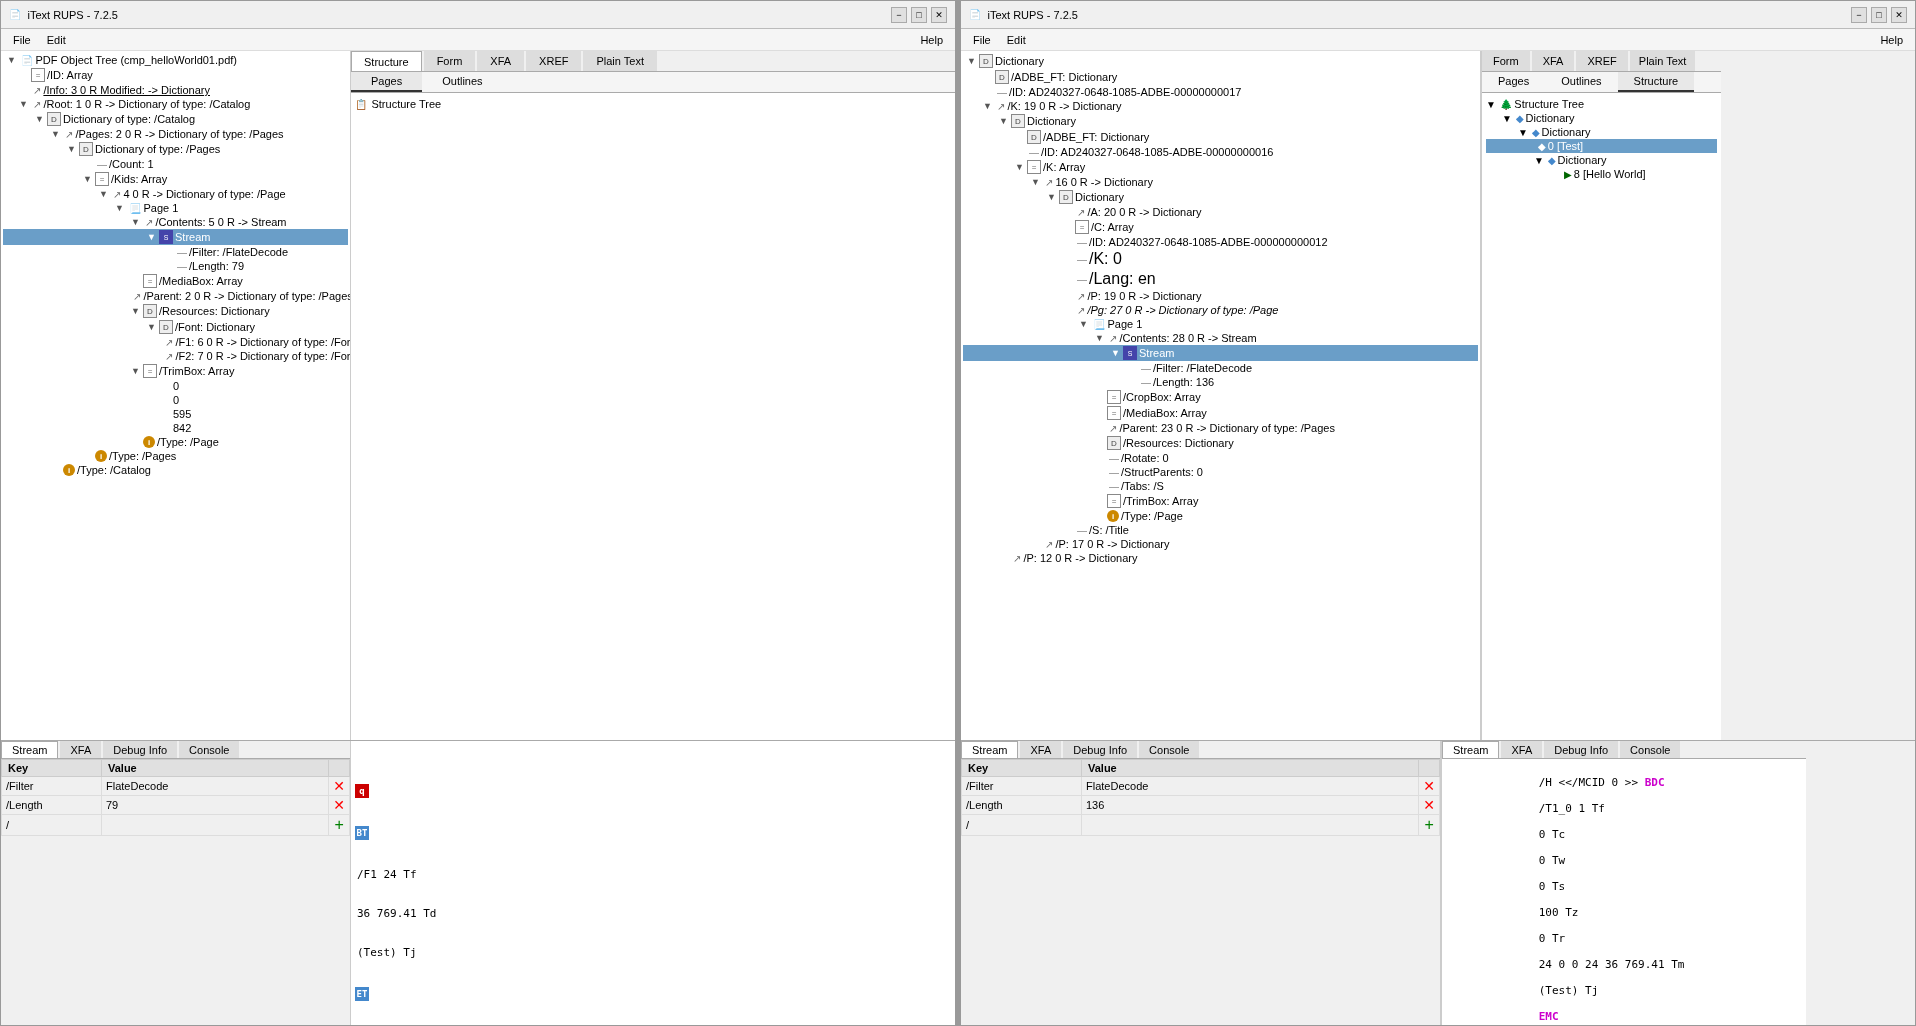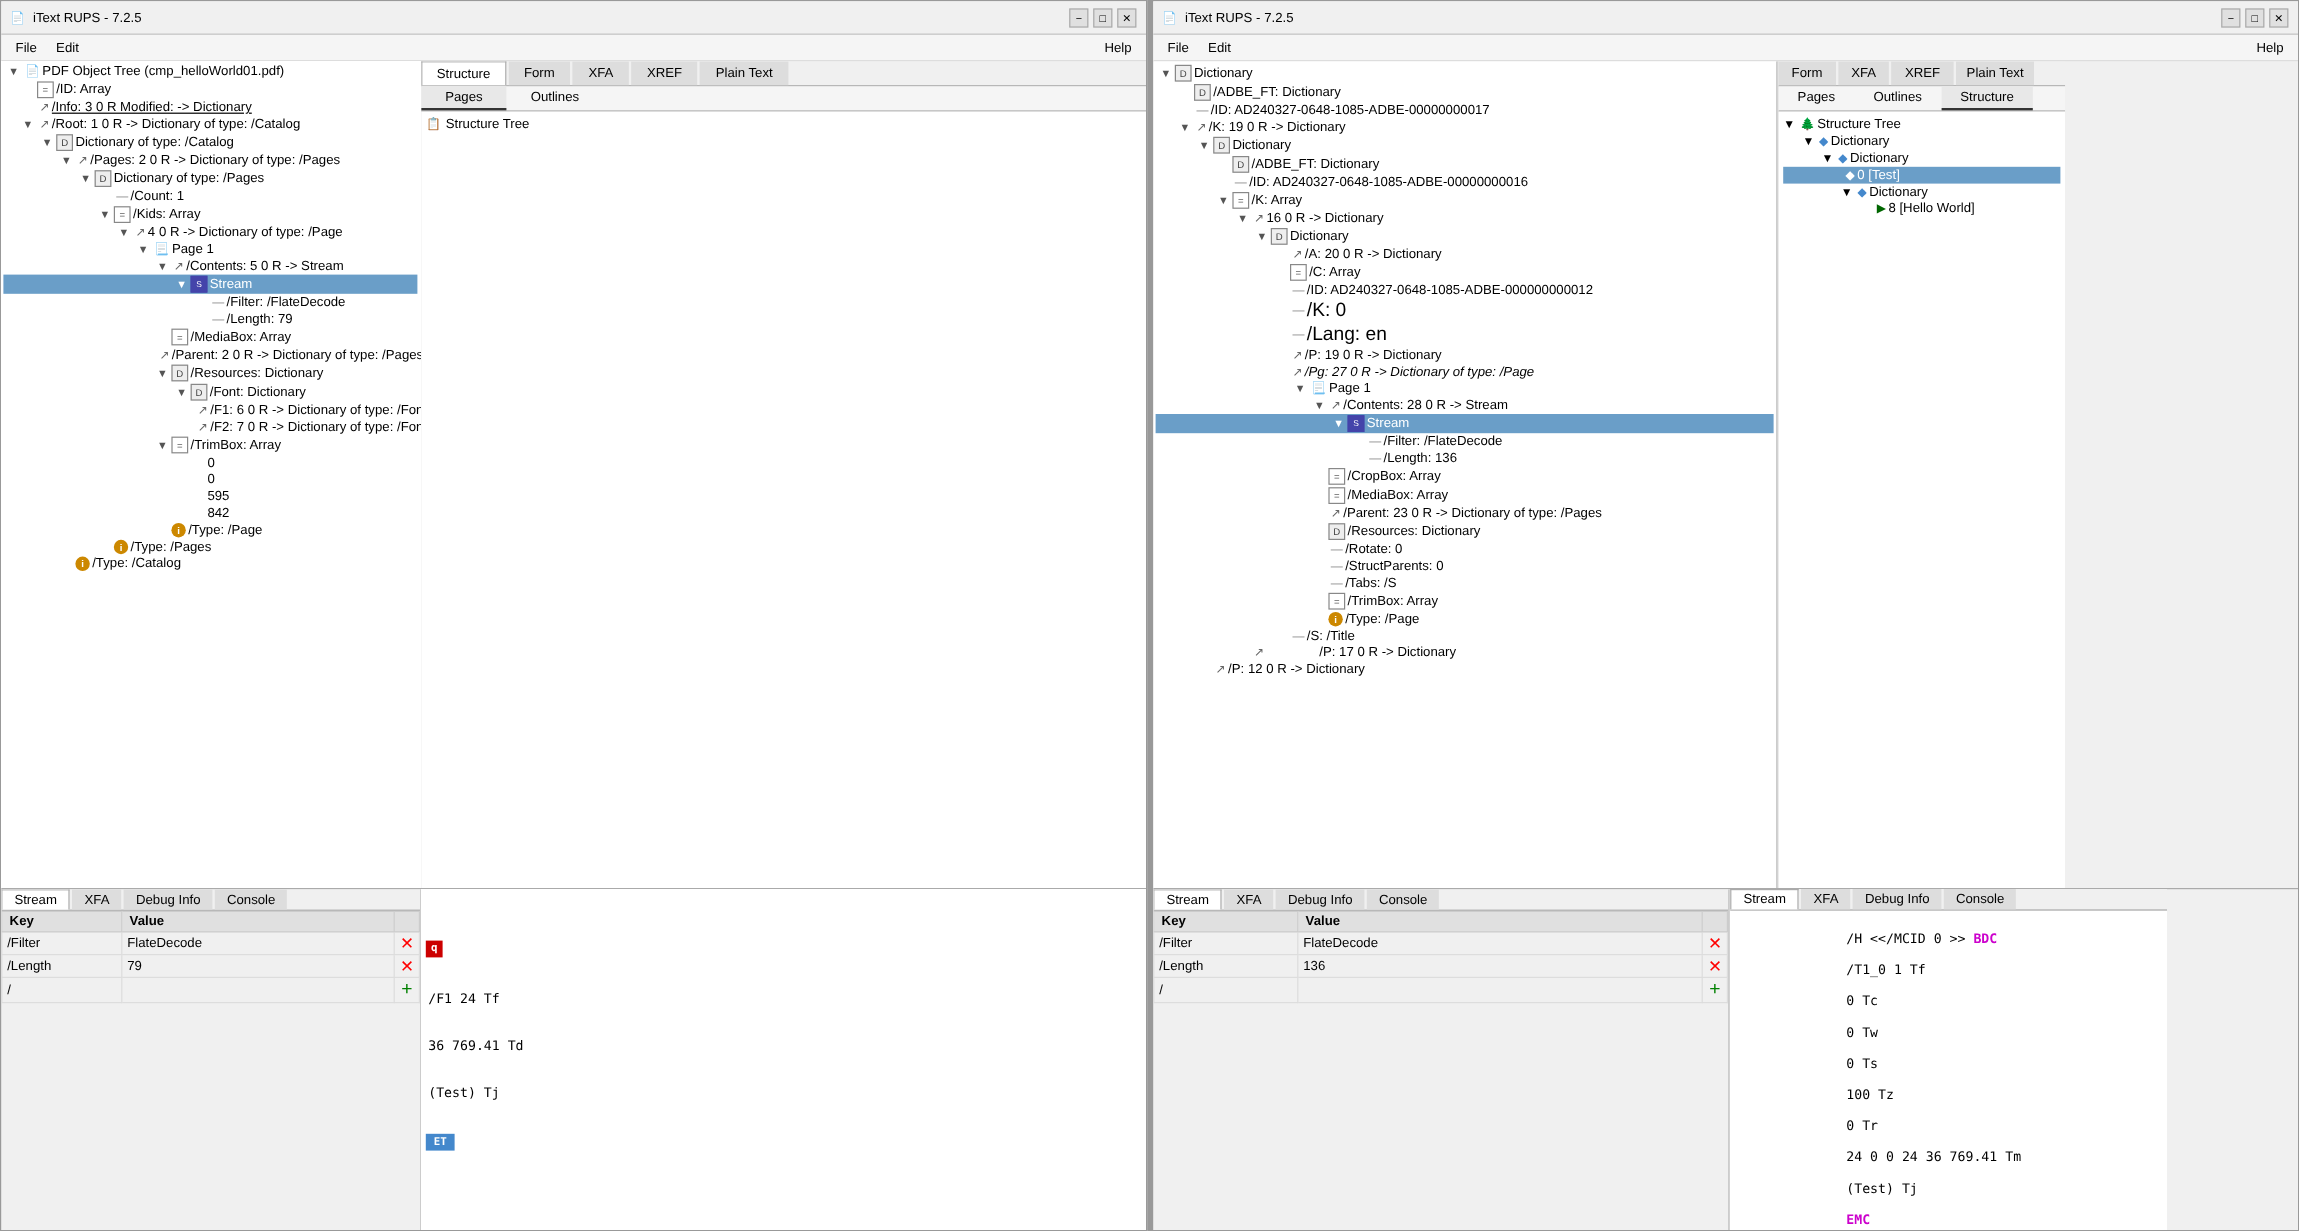--- a/index.html
+++ b/index.html
@@ -286,25 +286,28 @@
                 </tbody>
               </table>
             </div>
           </div>
 
           <div style="flex:1; overflow:auto; background:#fff; padding:4px; font-size:11px; font-family:monospace; white-space:pre;">
             
             <div style="display:flex; align-items:flex-start; margin-bottom:2px;">
               <span style="display:inline-block; width:14px; height:14px; background:#cc0000; color:#fff; font-size:9px; font-weight:bold; margin-right:2px; text-align:center; line-height:14px;">q</span>
             </div>
+            <div style="display:flex; align-items:flex-start; margin-bottom:2px;">
+              <span style="display:inline-block; width:14px; height:14px; background:#4488cc; color:#fff; font-size:9px; font-weight:bold; margin-right:2px; text-align:center; line-height:14px;">BT</span>
+            </div>
             <div style="font-size:11px; font-family:monospace; margin-left:2px;">/F1 24 Tf</div>
             <div style="font-size:11px; font-family:monospace; margin-left:2px;">36 769.41 Td</div>
             <div style="font-size:11px; font-family:monospace; margin-left:2px;">(Test) Tj</div>
             <div style="display:flex; align-items:flex-start; margin:2px 0;">
-              <span style="display:inline-block; width:24px; height:14px; background:#4488cc; color:#fff; font-size:9px; font-weight:bold; margin-right:2px; text-align:center; line-height:14px;">ET</span>
+              <span style="display:inline-block; width:14px; height:14px; background:#4488cc; color:#fff; font-size:9px; font-weight:bold; margin-right:2px; text-align:center; line-height:14px;">ET</span>
             </div>
             
             
             
             
             
             
             
           </div>
         </div>
@@ -534,21 +537,21 @@
               <div class="tree-item">
                 <span style="width:100px; display:inline-block;"></span>
                 <span style="width:12px;"></span>
                 <span style="font-size:10px; margin:0 2px; color:#888;">—</span>
                 <span style="font-size:11px;">/S: /Title</span>
               </div>
               <div class="tree-item">
                 <span style="width:68px; display:inline-block;"></span>
                 <span style="width:12px;"></span>
                 <span style="font-size:10px; margin:0 2px; color:#666;">↗</span>
-                <span style="font-size:11px;margin-left:44px;">/P: 17 0 R -&gt; Dictionary</span>
+                <span style="font-size:11px;">/P: 17 0 R -&gt; Dictionary</span>
               </div>
               <div class="tree-item">
                 <span style="width:36px; display:inline-block;"></span>
                 <span style="width:12px;"></span>
                 <span style="font-size:10px; margin:0 2px; color:#666;">↗</span>
                 <span style="font-size:11px;">/P: 12 0 R -&gt; Dictionary</span>
               </div>
             </div>
           </div>
 

